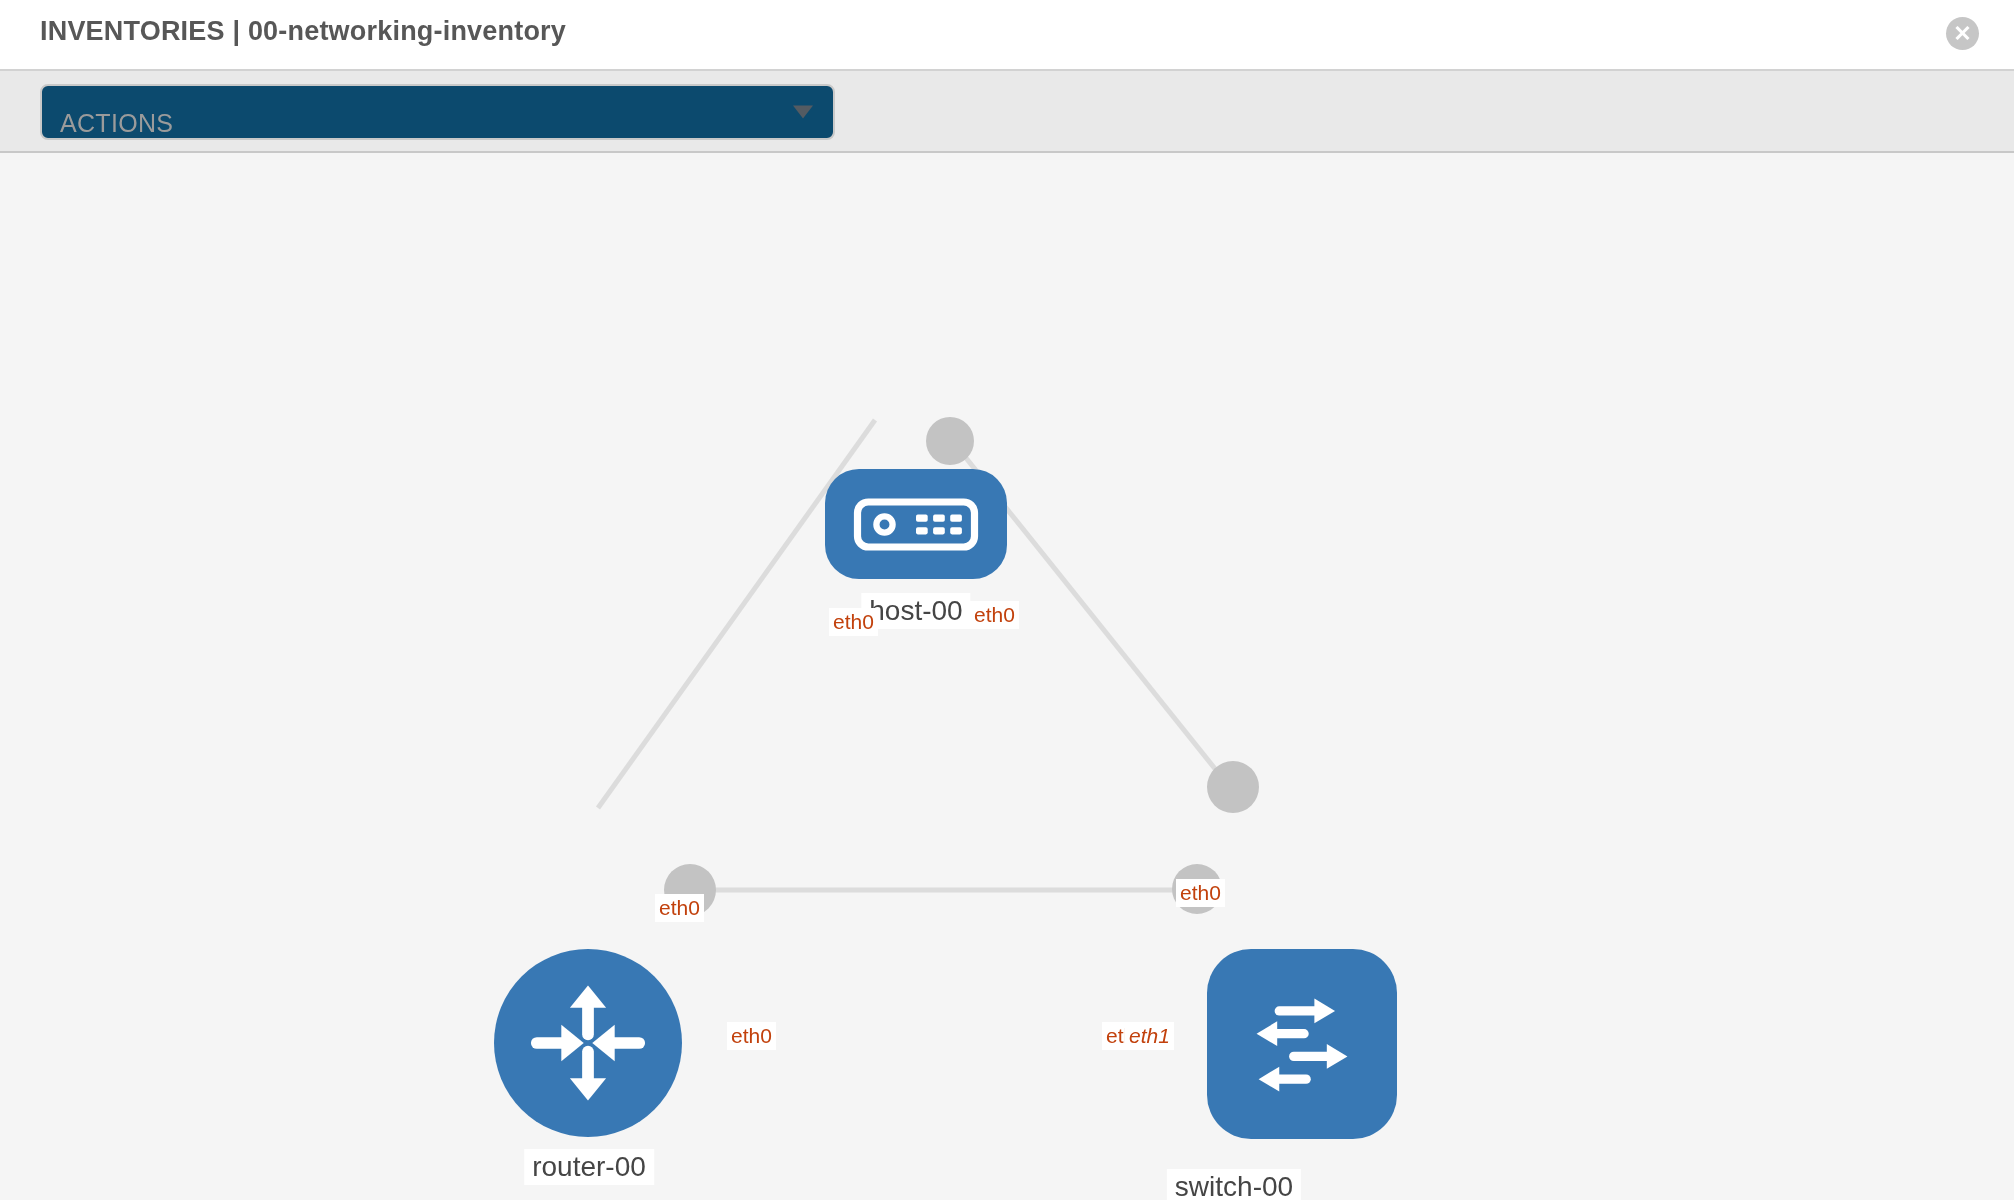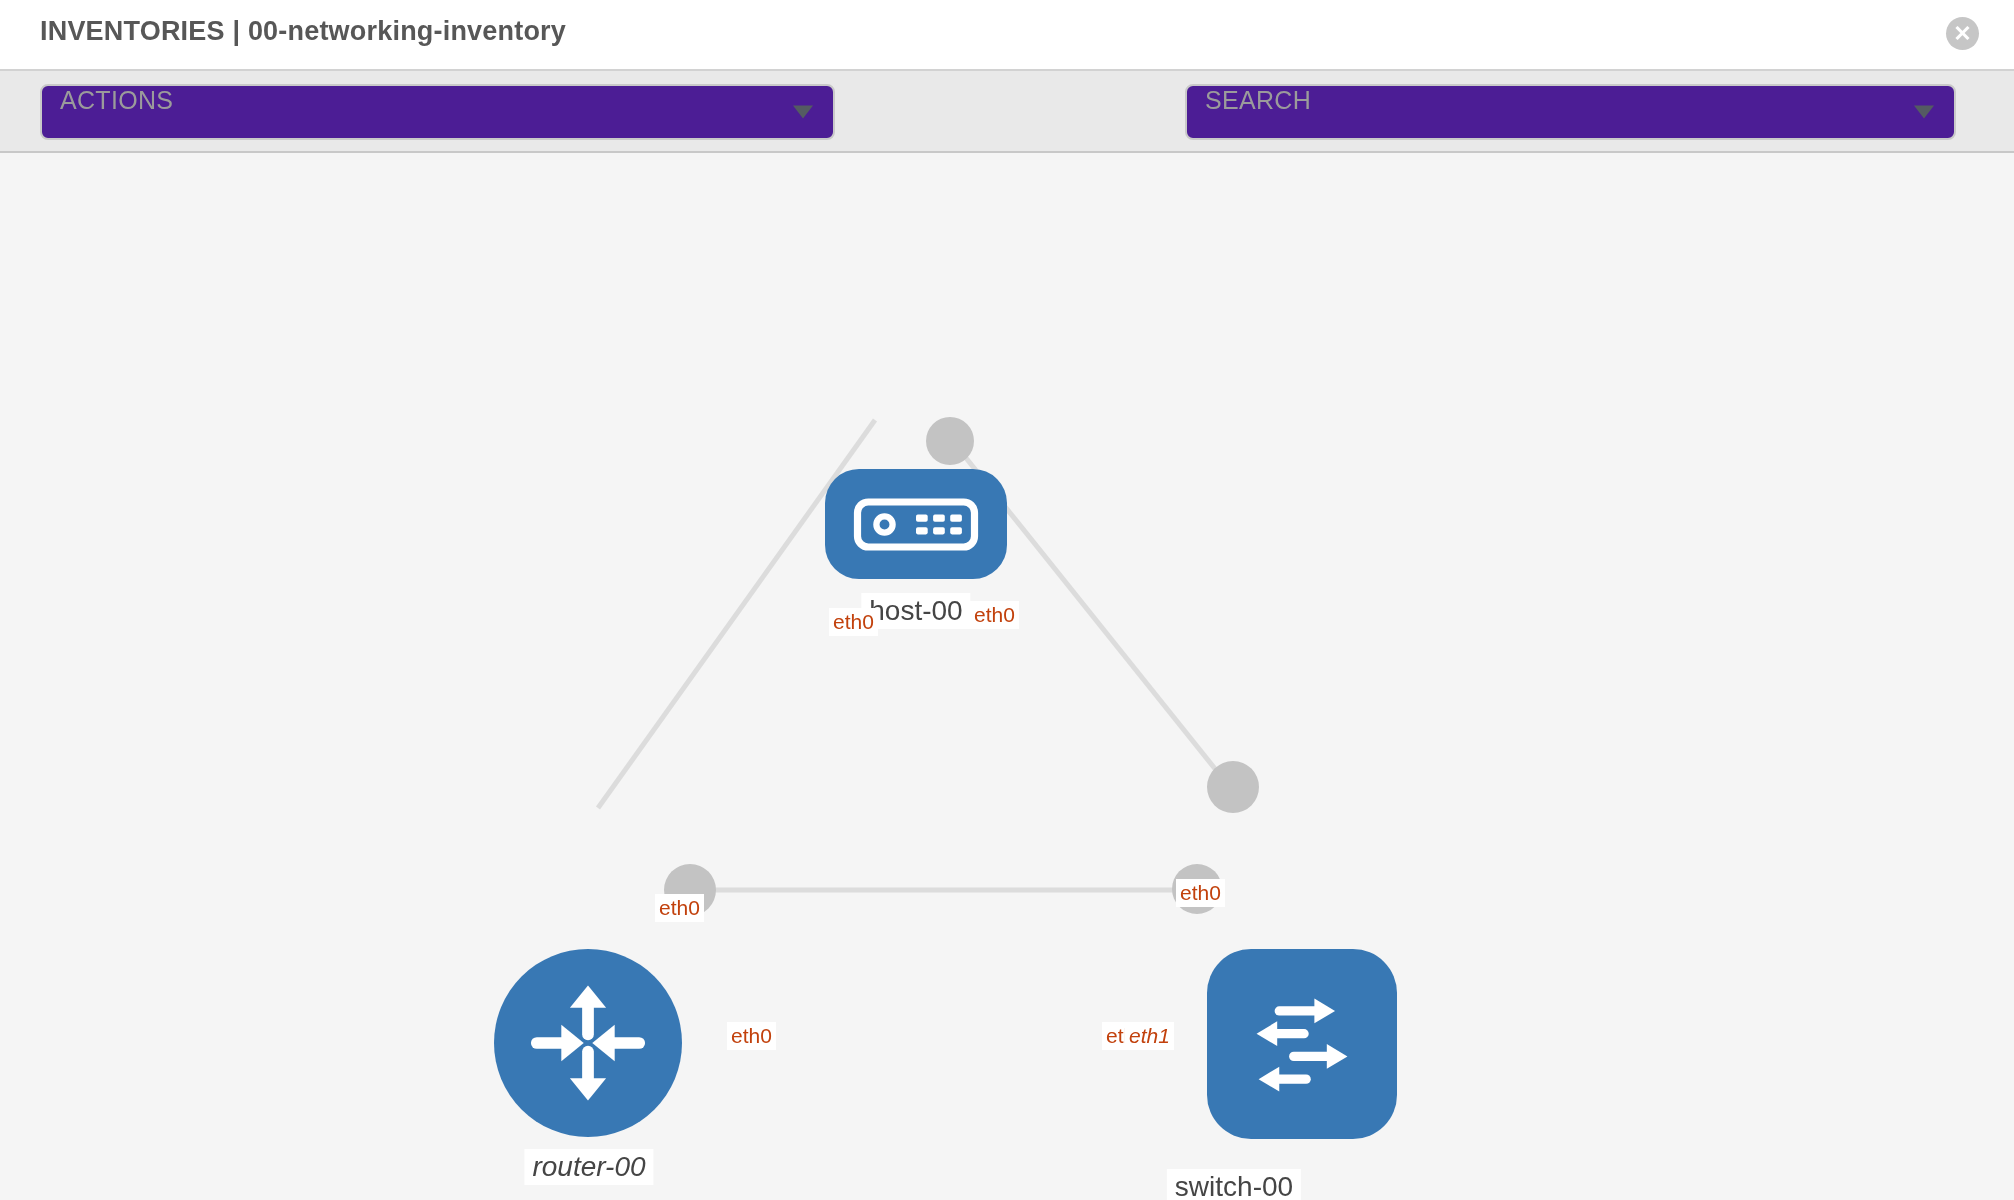--- a/index.html
+++ b/index.html
@@ -22,22 +22,22 @@
     display:flex; align-items:center; justify-content:center;
   }
   .close-x{ color:#ffffff; font-size:22px; font-weight:bold; line-height:1; }
   
   .toolbar{
     position:absolute; left:0; top:71px; width:2014px; height:82px;
     background:#e9e9e9; border-bottom:2px solid #c8c8c8; box-sizing:border-box;
   }
   .dropdown{
     position:absolute; top:13px; height:56px; box-sizing:border-box;
-    background:#4c1d95; border:2px solid #c9c9c9; border-radius:8px;
-    display:flex; align-items:flex-start; cursor:pointer;
+    background:#0c4a6e; border:2px solid #c9c9c9; border-radius:8px;
+    display:flex; align-items:flex-end; cursor:pointer;
   }
   .dropdown .dd-label{
     margin-left:18px; font-size:25px; color:#9b9b9b; letter-spacing:.3px;
   }
   .dropdown .dd-caret{
     position:absolute; right:20px; top:50%; transform:translateY(-50%);
     width:0; height:0; border-left:10px solid transparent; border-right:10px solid transparent;
     border-top:13px solid #545b62;
   }
   .dd-actions{ left:40px; width:795px; }
@@ -83,24 +83,20 @@
         <path fill="#878d94" d="M507.73 109.1c-2.24-9.03-13.54-12.09-20.12-5.51l-74.36 74.36-67.88-11.31-11.31-67.88 74.36-74.36c6.62-6.62 3.43-17.9-5.66-20.16-47.38-11.74-99.55.91-136.58 37.93-39.64 39.64-50.55 97.1-34.05 147.2L18.74 402.76c-24.99 24.99-24.99 65.51 0 90.5 24.99 24.99 65.51 24.99 90.5 0l213.21-213.21c50.12 16.71 107.47 5.68 147.37-34.22 37.07-37.07 49.7-89.32 37.91-136.73zM64 472c-13.25 0-24-10.75-24-24 0-13.26 10.75-24 24-24s24 10.74 24 24c0 13.25-10.75 24-24 24z"></path>
       </svg>
     </div>
 
     <div class="tool-icon" style="left:1118px; top:100px; transform:scaleX(-1);">
       <svg width="32" height="32" viewBox="0 0 512 512">
         <path fill="#878d94" d="M512 176.001C512 273.203 433.202 352 336 352c-11.22 0-22.19-1.062-32.827-3.069l-24.012 27.014A23.999 23.999 0 0 1 261.223 384H224v40c0 13.255-10.745 24-24 24h-40v40c0 13.255-10.745 24-24 24H24c-13.255 0-24-10.745-24-24v-78.059c0-6.365 2.529-12.47 7.029-16.971l161.802-161.802C163.108 213.814 160 195.271 160 176 160 78.798 238.797.001 335.999 0 433.488-.001 512 78.511 512 176.001zM336 128c0 26.51 21.49 48 48 48s48-21.49 48-48-21.49-48-48-48-48 21.49-48 48z"></path>
       </svg>
     </div>
 
-    <div class="dropdown dd-search">
-      <span class="dd-label">SEARCH</span>
-      <span class="dd-caret"></span>
-    </div>
   </div>
 
   <div class="canvas">
 
     <svg class="graph-svg" width="2014" height="1047" viewBox="0 153 2014 1047">
 
       <line x1="875" y1="420" x2="598" y2="808" stroke="#dcdcdc" stroke-width="5"></line>
       <line x1="942" y1="428" x2="1232" y2="790" stroke="#dcdcdc" stroke-width="5"></line>
       <line x1="688" y1="890" x2="1198" y2="890" stroke="#dcdcdc" stroke-width="5"></line>
 
@@ -143,21 +139,21 @@
         <line x1="62" y1="50" x2="34" y2="50" stroke-width="9"></line>
         <polygon points="16,50 36,38 36,62" stroke="none"></polygon>
         <line x1="52" y1="72" x2="86" y2="72" stroke-width="9"></line>
         <polygon points="104,72 84,60 84,84" stroke="none"></polygon>
         <line x1="64" y1="94" x2="36" y2="94" stroke-width="9"></line>
         <polygon points="18,94 38,82 38,106" stroke="none"></polygon>
       </svg>
     </div>
 
     <div class="node-label" style="left:916px; top:440px;">host-00</div>
-    <div class="node-label" style="left:589px; top:996px;font-style:italic;">router-00</div>
+    <div class="node-label" style="left:589px; top:996px;">router-00</div>
     <div class="node-label" style="left:1234px; top:996px;margin-top:20px;">switch-00</div>
 
     <div class="if-label" style="left:829px;  top:455px;">eth0</div>
     <div class="if-label" style="left:970px;  top:448px;">eth0</div>
     <div class="if-label" style="left:655px;  top:741px;">eth0</div>
     <div class="if-label" style="left:727px;  top:869px;">eth0</div>
     <div class="if-label" style="left:1176px; top:726px;">eth0</div>
     <div class="if-label" style="left:1102px; top:869px; z-index:1;">eth0</div>
     <div class="if-label" style="left:1125px; top:869px; z-index:2;font-style:italic;">eth1</div>
 

